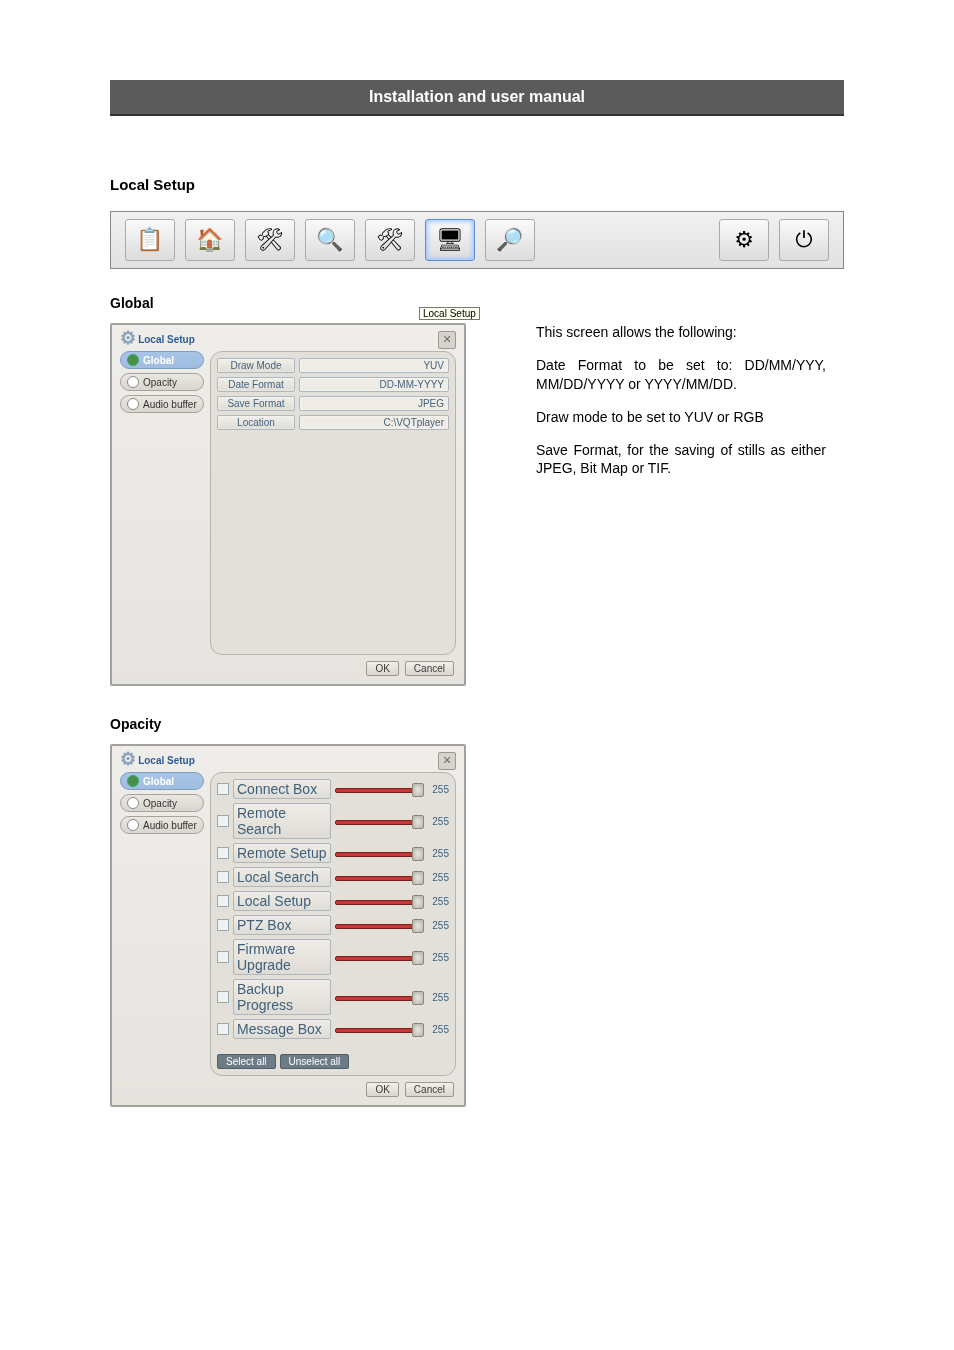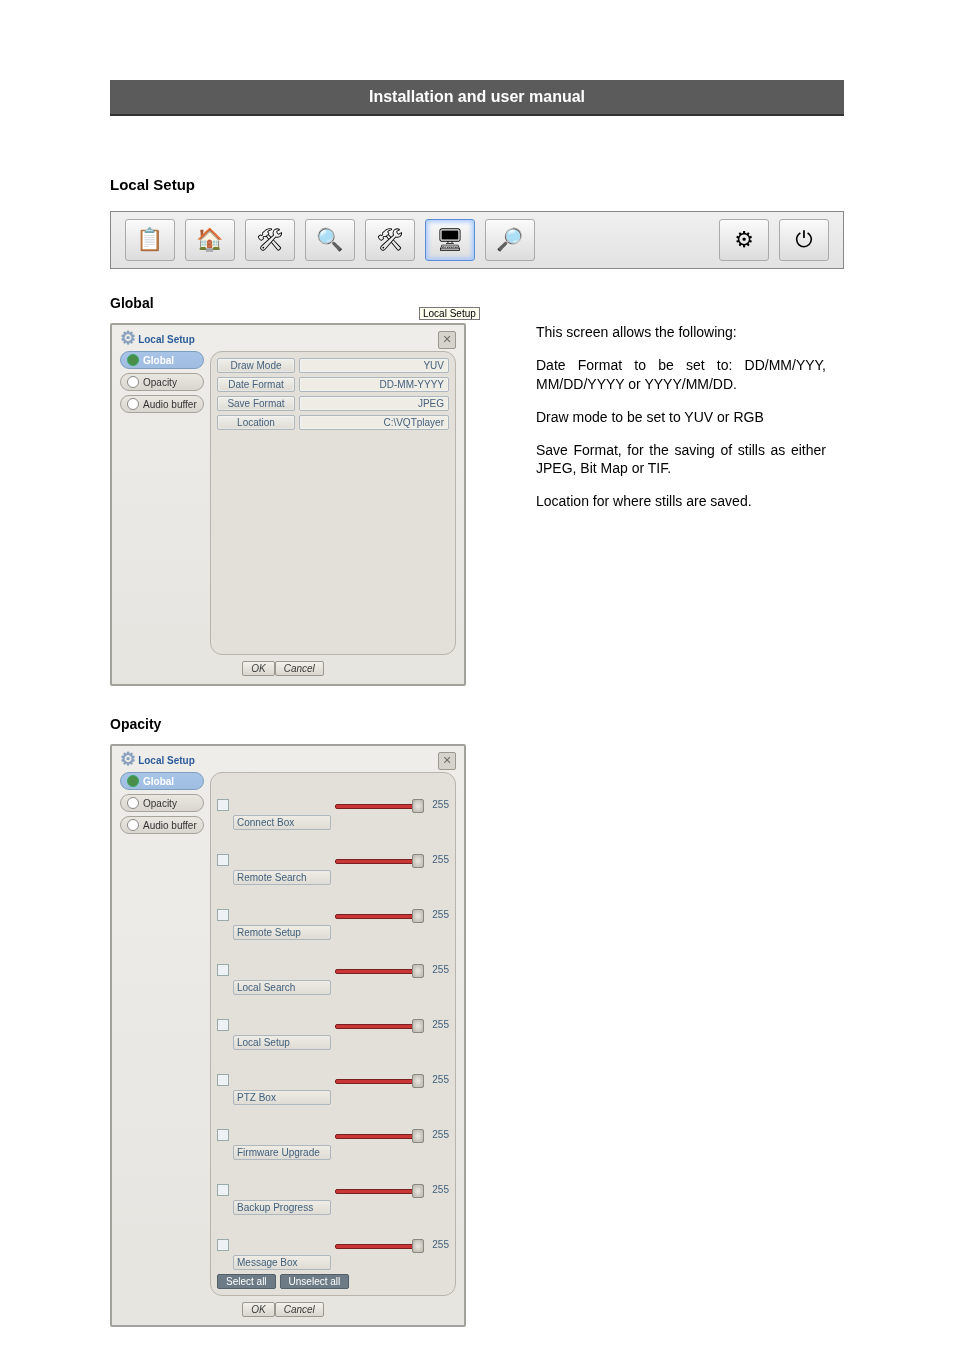--- a/index.html
+++ b/index.html
@@ -178,28 +178,27 @@
 
   .opacity-row {
     display: flex;
     align-items: center;
     gap: 4px;
   }
   .chk {
     width: 10px; height: 10px; border: 1px solid #9aa; background: #eef2f4;
   }
   .op-label {
-    font-size: 10px;
+    font-size: 14px;
     color: #41607c;
     width: 90px;
     border: 1px solid #adb7bf;
     border-radius: 2px;
     padding: 1px 3px;
     background: linear-gradient(#eeece5, #dedcd4);
-    margin-top: 36px;
   }
   .op-slider {
     flex: 1;
     height: 8px;
     position: relative;
   }
   .op-track {
     position: absolute; top: 3px; left: 0; right: 0; height: 3px;
     background: #c83636;
     border: 1px solid #7a2020;
@@ -219,21 +218,21 @@
   }
 
   .btn {
     font-size: 10px;
     color: #3a3a3a;
     border: 1px solid #9b988f;
     border-radius: 2px;
     padding: 1px 8px;
     background: linear-gradient(#f2f0ea, #d8d6ce);
   }
-  .dlg-btn-row { display:flex; justify-content:center; padding: 6px 10px 0 0; font-style: italic; }
+  .dlg-btn-row { display:flex; justify-content:flex-end; gap:6px; padding: 6px 10px 0 0; }
   .sel-row { display:flex; gap:4px; margin-top: auto; }
 
   .right-text {
     width: 290px;
     font-size: 14px;
     line-height: 1.35;
   }
   .right-text p { margin: 0 0 14px 0; text-align: justify; }
 
   h3.sub { font-size: 14px; font-weight: bold; margin: 6px 0 12px 0; }
@@ -333,21 +332,20 @@
         <div class="btn">OK</div>
         <div class="btn">Cancel</div>
       </div>
     </div>
 
     <div class="right-text">
       <p>This screen allows the following:</p>
       <p>Date Format to be set to: DD/MM/YYY, MM/DD/YYYY or YYYY/MM/DD.</p>
       <p>Draw mode to be set to YUV or RGB</p>
       <p>Save Format, for the saving of stills as either JPEG, Bit Map or TIF.</p>
-      <p>Location for where stills are saved.</p>
     </div>
   </div>
 
   <h3 class="sub">Opacity</h3>
 
   <div class="two-col">
     <div class="dlg">
       <div class="dlg-title-row">
         <div class="dlg-logo">
           <span class="gear">⚙</span>

